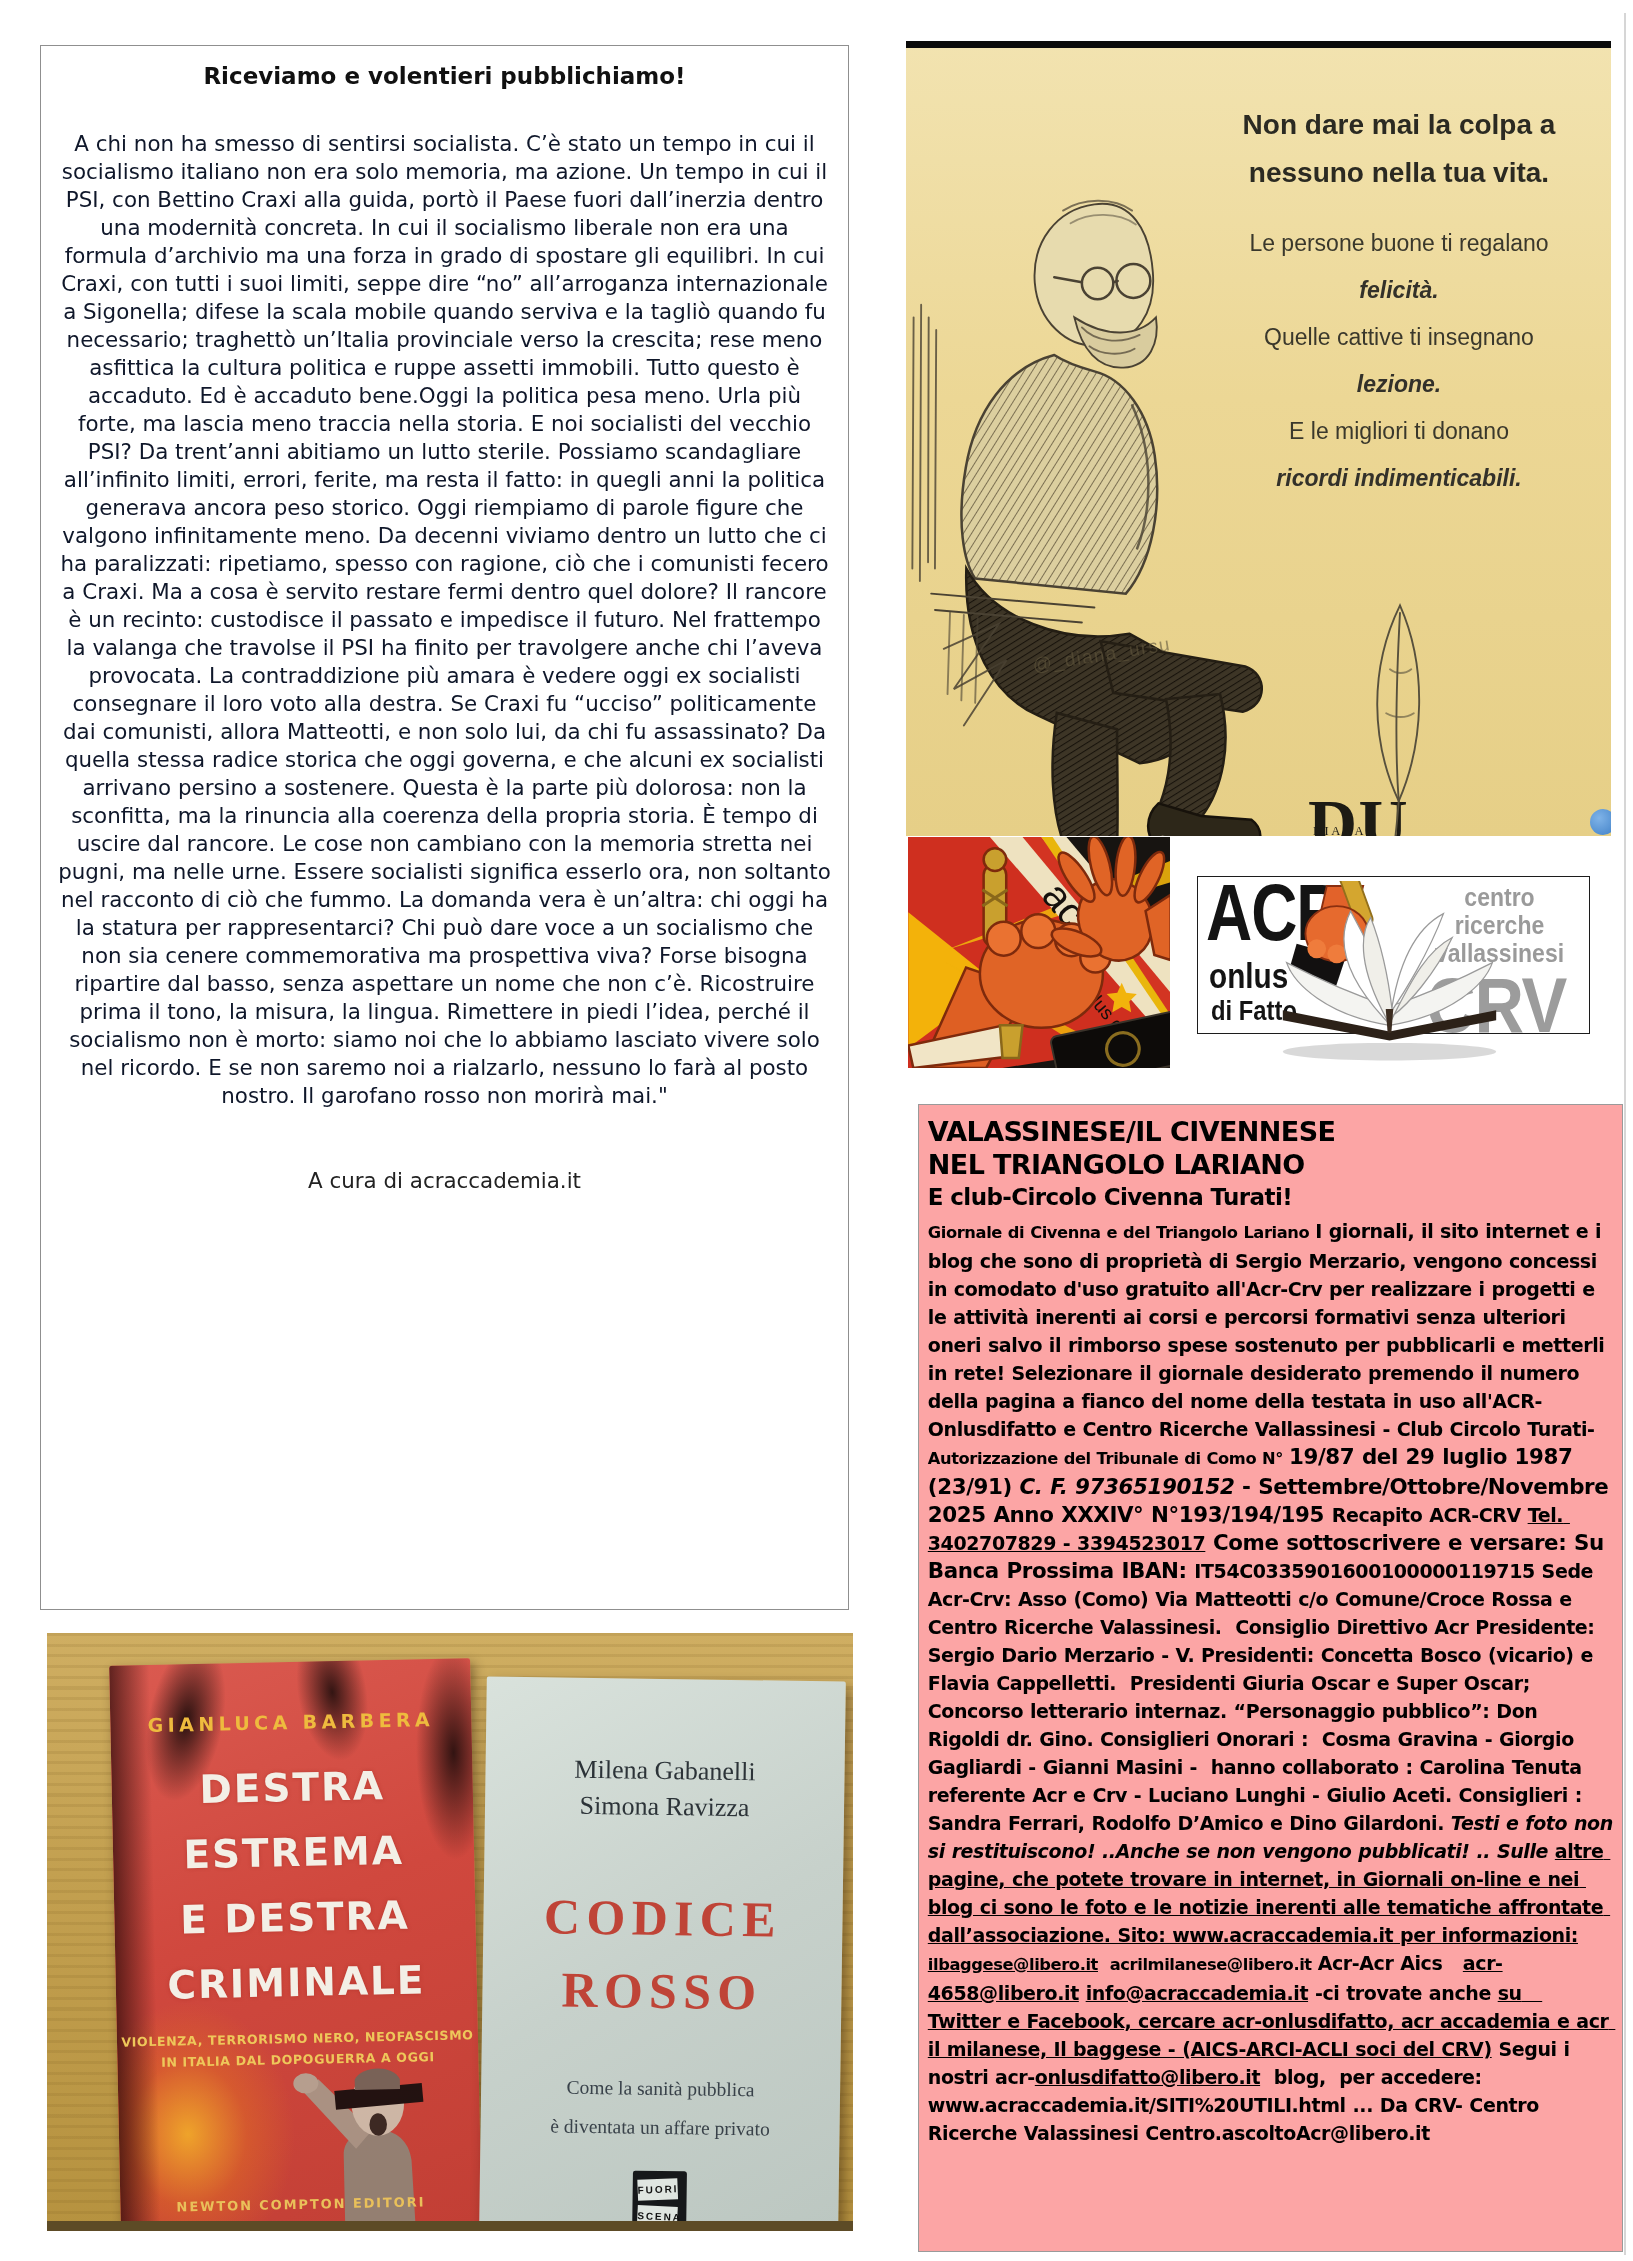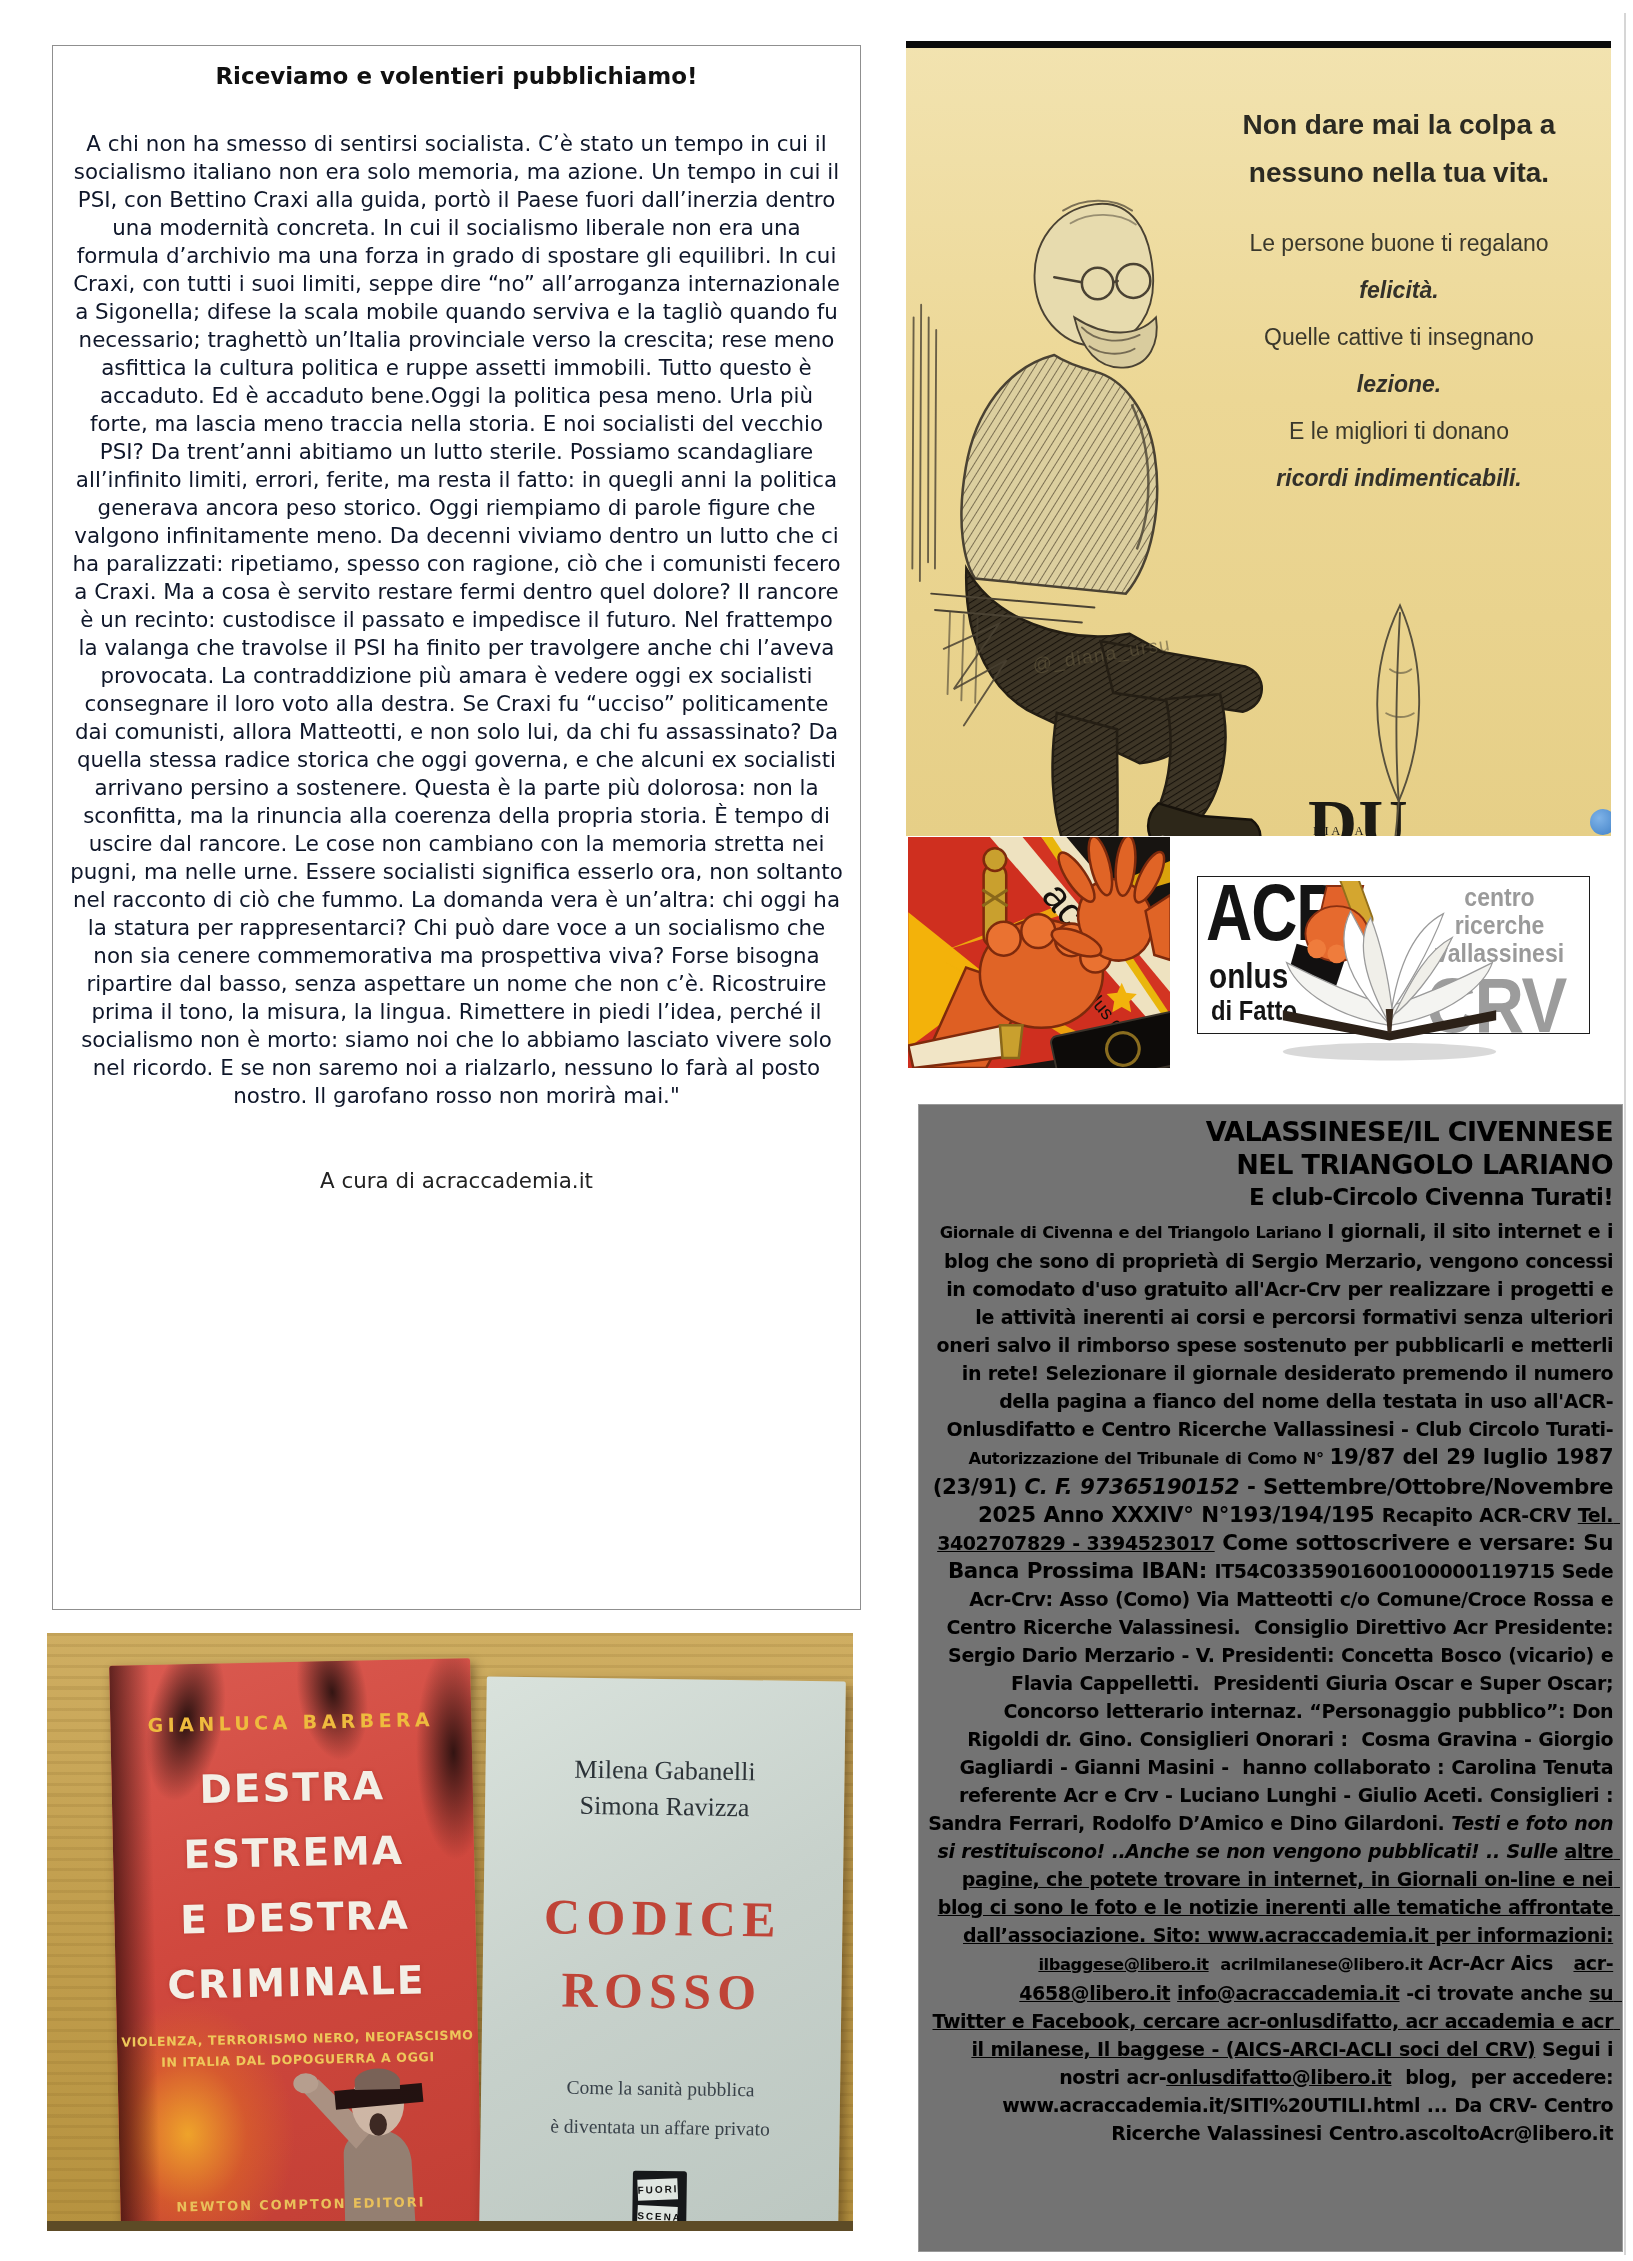--- a/index.html
+++ b/index.html
@@ -1,21 +1,21 @@
 <!DOCTYPE html>
 <html style="font-size:10px"><head>
 <meta charset="utf-8">
 <style>
   html,body{margin:0;padding:0;background:#ffffff;}
   #page{position:relative;width:1633px;height:2261px;background:#ffffff;overflow:hidden;
         font-family:"DejaVu Sans",sans-serif;color:#1b1b1b;}
   .abs{position:absolute;}
 
   
-  #left-article{left:52px;top:45px;width:809px;height:1565px;border:1.3px solid #8f8f8f;
+  #left-article{left:40px;top:45px;width:809px;height:1565px;border:1.3px solid #8f8f8f;
     background:#ffffff;box-sizing:border-box;padding:14px 16.3px;text-align:center;overflow:hidden;}
   #left-article .title{font-size:23px;font-weight:700;color:#111;margin:2.5px 0 41px 0;}
   #left-article .body{font-size:21.4px;line-height:28px;color:#0f172a;white-space:pre-line;margin-top:33px;}
   #left-article .byline{font-size:21.4px;margin-top:58px;color:#222;}
 
   
   #books-photo{left:47px;top:1633px;width:806px;height:598px;overflow:hidden;
      background:linear-gradient(180deg,#cfae62 0%,#c3a050 40%,#b6923f 100%);}
   #books-photo .grain{position:absolute;inset:0;
      background:repeating-linear-gradient(180deg,rgba(120,90,30,.14) 0 3.1px,rgba(0,0,0,0) 3.1px 10.7px);}
@@ -92,22 +92,22 @@
      transform:scaleX(.85);transform-origin:left top;}
   #crv-logo .difatto{position:absolute;left:41px;top:158px;font-size:28px;font-weight:700;color:#141414;
      transform:scaleX(.85);transform-origin:left top;}
   #crv-logo .centro{position:absolute;left:251px;top:46px;width:157px;text-align:center;font-size:25px;
      font-weight:700;color:#9a9a9a;line-height:28px;white-space:pre-line;transform:scaleX(.92);}
   #crv-logo .crv{position:absolute;left:256px;top:123px;font-size:78px;font-weight:700;color:#9c9c9c;
      transform:scaleX(.88);transform-origin:left top;letter-spacing:-1.3px;}
   #crv-logo svg.book-art{position:absolute;left:94px;top:44px;}
 
   
-  #right-panel{left:918px;top:1104px;width:705px;height:1148px;border:1.3px solid #9a9a9a;background:#737373;
-     box-sizing:border-box;padding:10px 8.8px;text-align:right;overflow:hidden;color:#000;}
+  #right-panel{left:918px;top:1104px;width:705px;height:1148px;border:1.3px solid #9a9a9a;background:#fca5a5;
+     box-sizing:border-box;padding:10px 8.8px;text-align:left;overflow:hidden;color:#000;}
   #right-panel .t1,#right-panel .t2{font-size:27px;font-weight:700;line-height:33px;letter-spacing:-0.6px;}
   #right-panel .t3{font-size:23px;font-weight:700;line-height:33px;letter-spacing:-0.6px;}
   #right-panel .rich{margin-top:3px;font-size:19px;font-weight:700;line-height:28px;letter-spacing:-0.4px;
      word-spacing:0.6px;}
   .seg{white-space:pre-wrap;}
   .c-sm{font-size:16.3px;}
   .c-lg{font-size:21.4px;}
   .c-i{font-style:italic;}
   .c-u{text-decoration:underline;}
 

